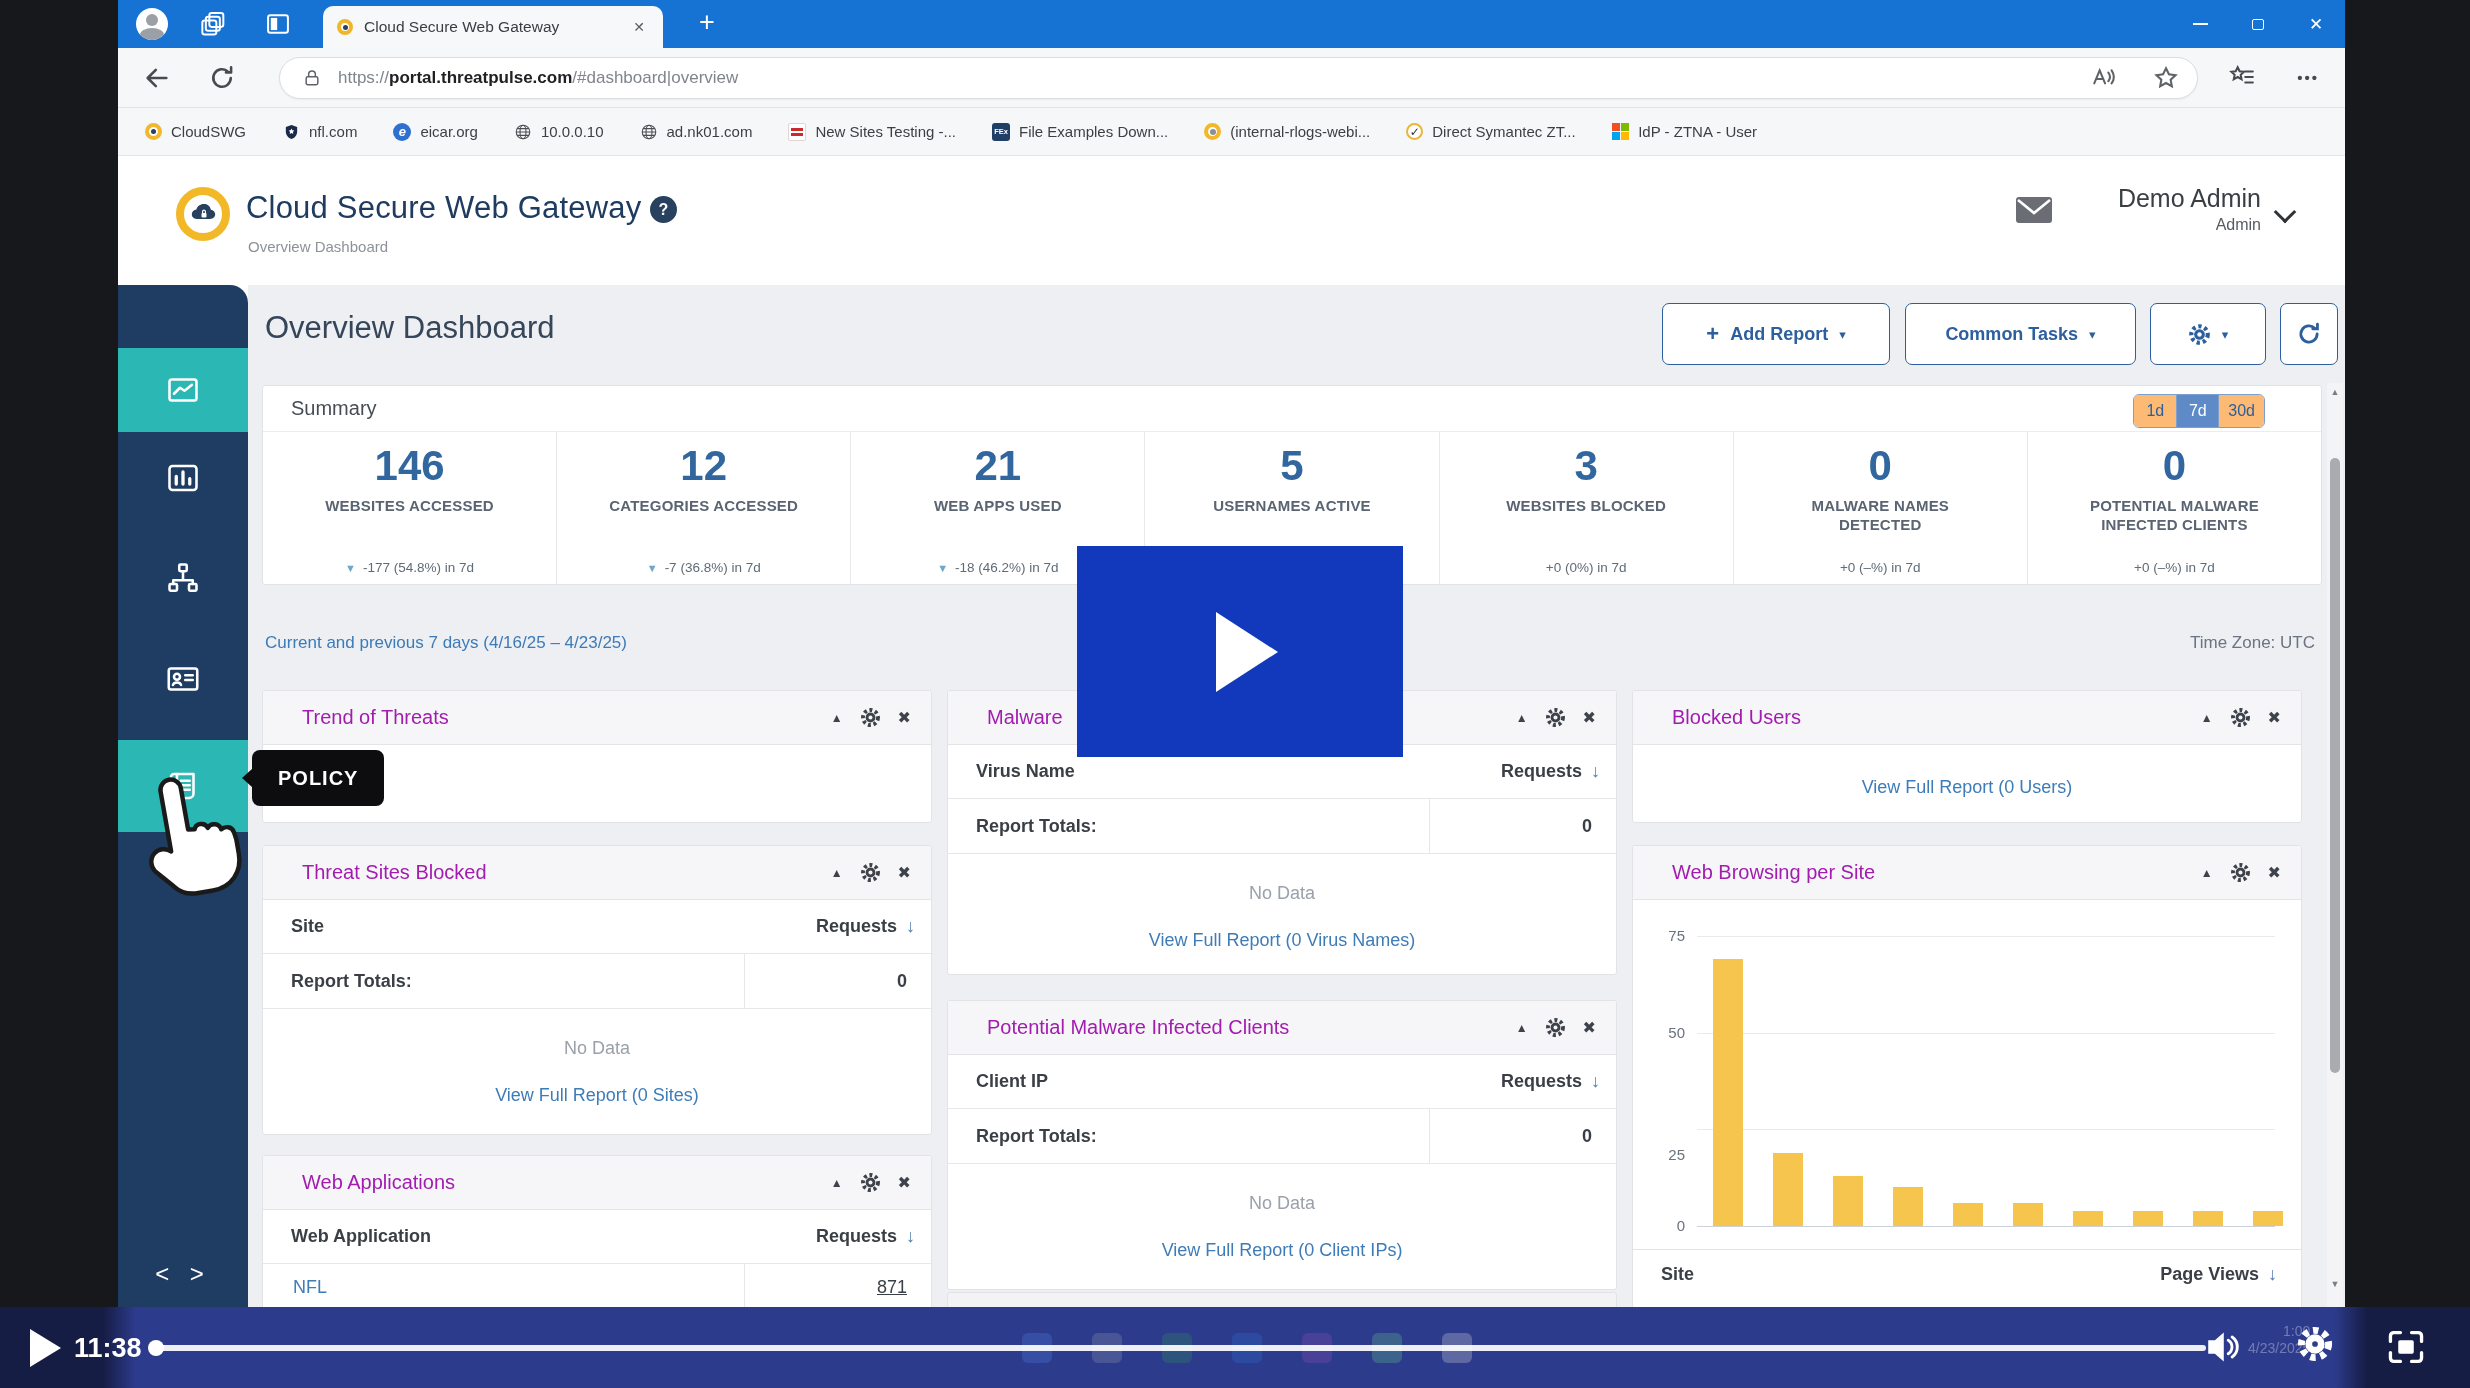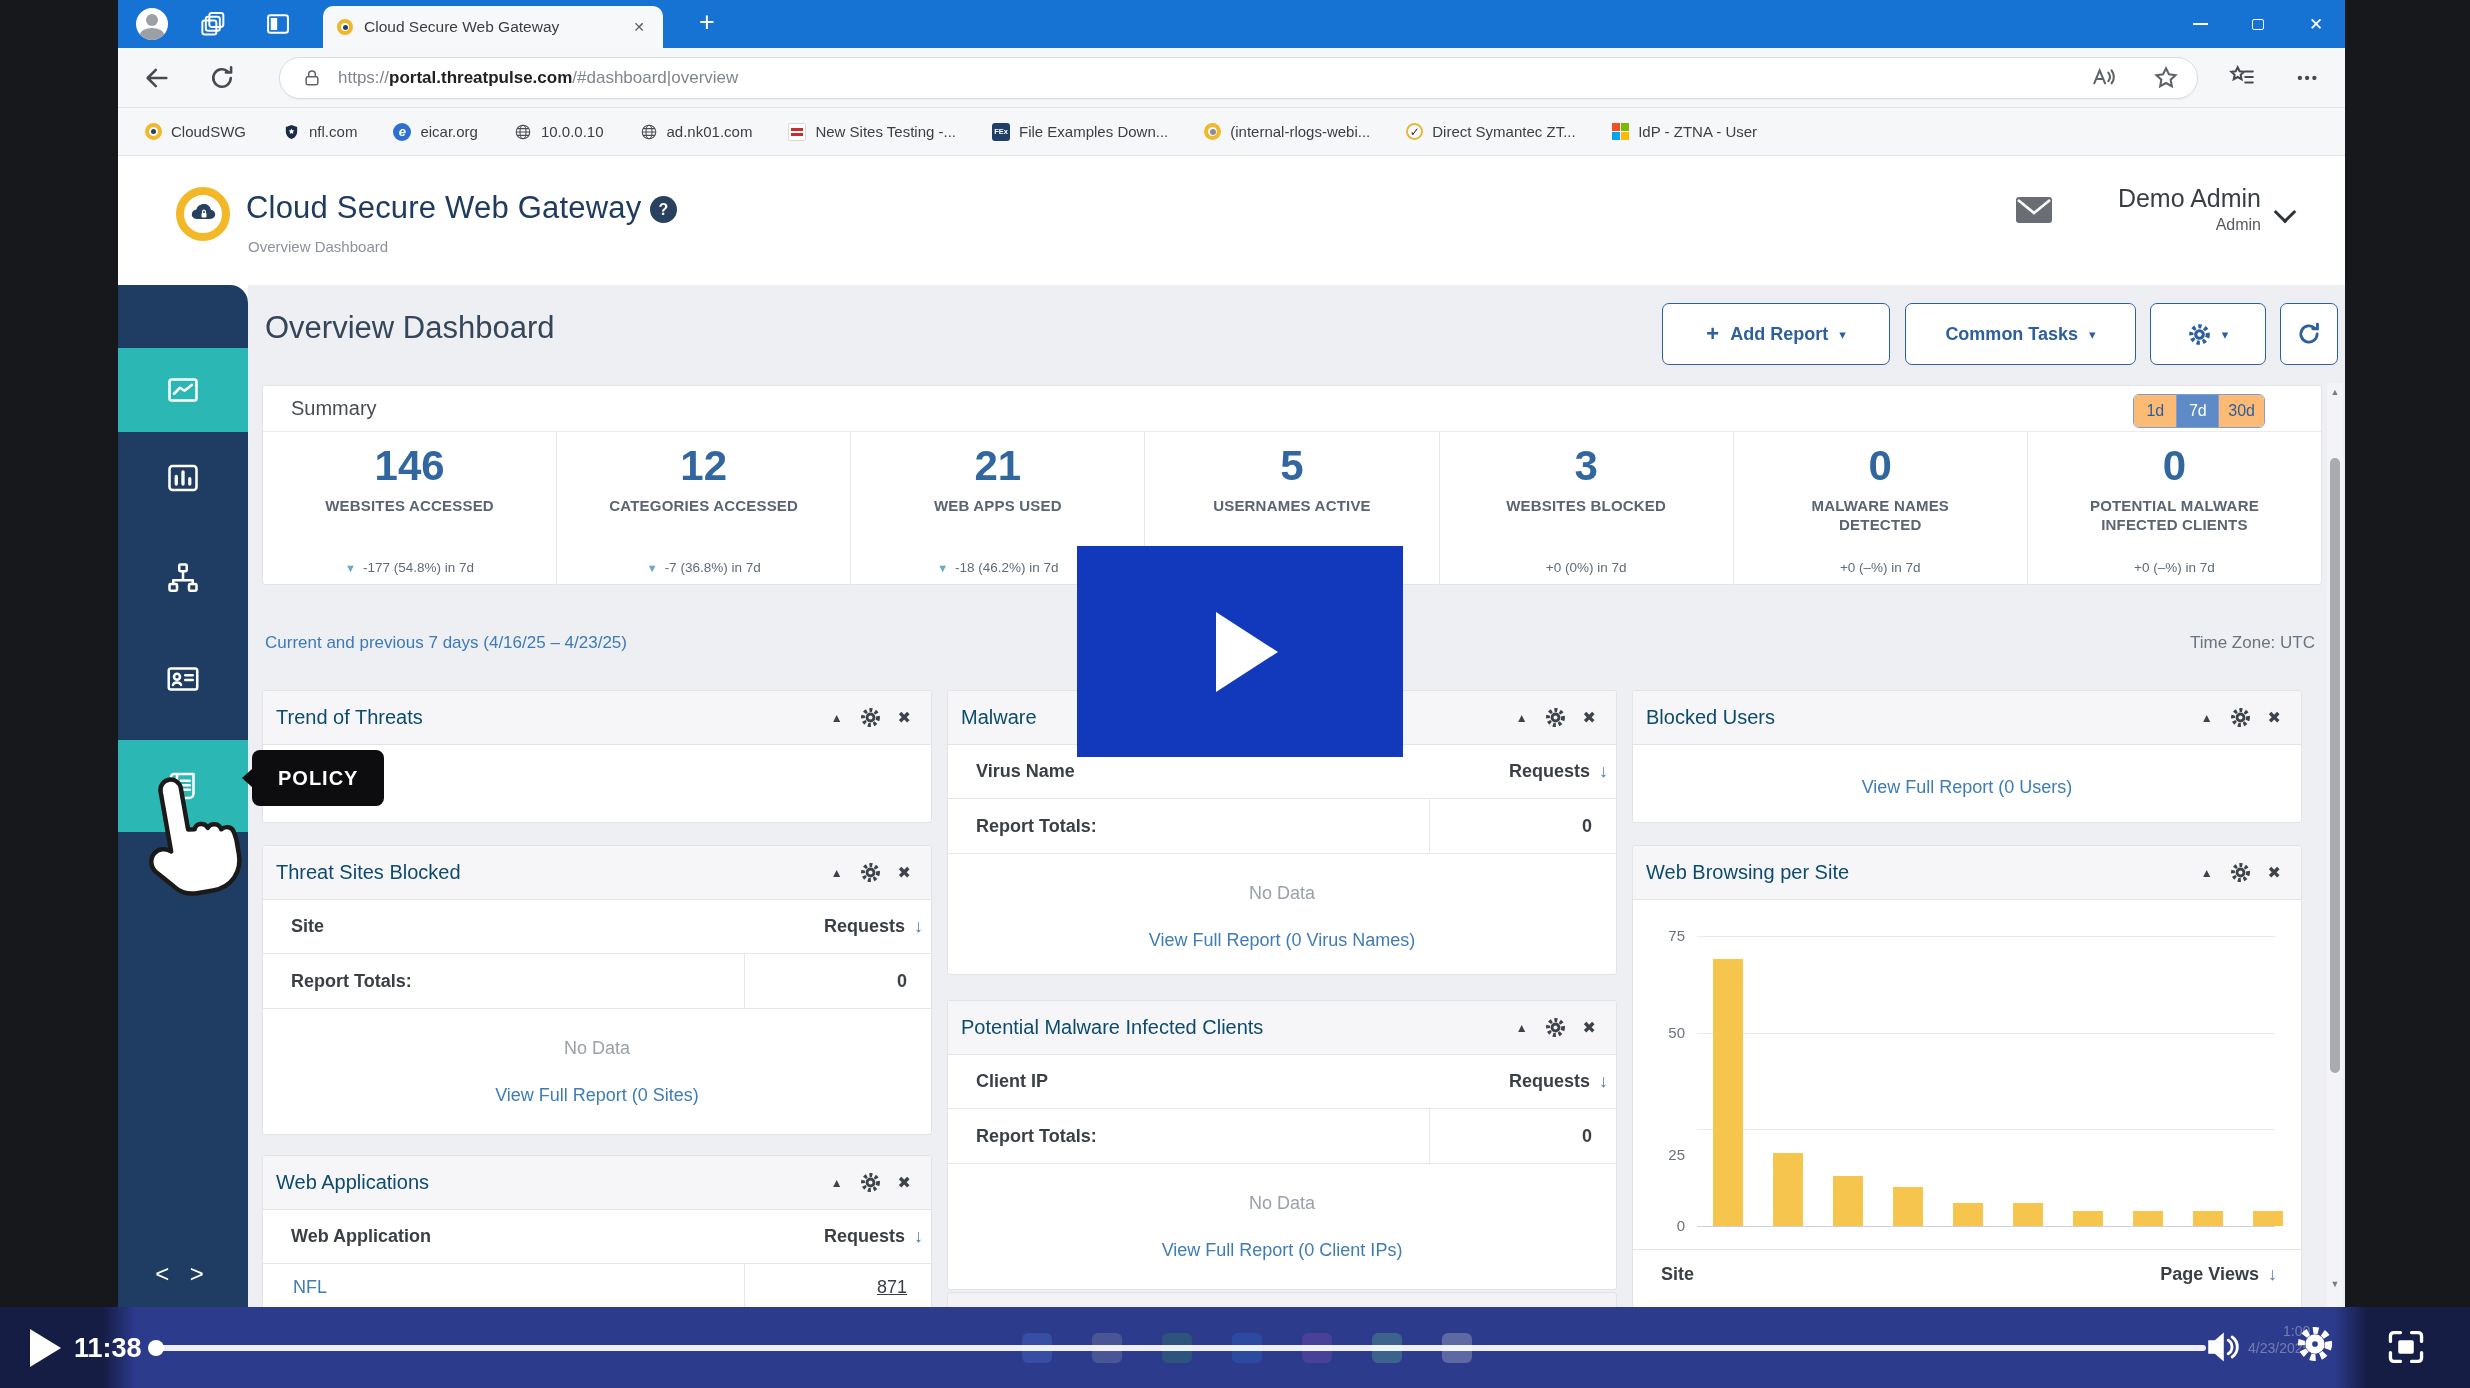--- a/index.html
+++ b/index.html
@@ -102,28 +102,28 @@
   .stat-label { margin:6px auto 0; font-size:15px; font-weight:700; color:#5a6472; line-height:19px; max-width:200px; letter-spacing:.2px; }
   .stat-delta { position:absolute; bottom:10px; left:0; width:100%; font-size:13.5px; color:#5f6b77; }
   .stat-delta .tri { color:#6fa8c7; font-size:11px; margin-right:7px; }
 
   .dateline { position:absolute; left:17px; top:348px; font-size:17px; color:#3c7ab8; }
   .tz { position:absolute; right:30px; top:348px; font-size:17px; color:#6b7480; }
 
   
   .widget { position:absolute; width:670px; background:#fff; border:1px solid #e2e3e7; border-radius:3px; overflow:hidden; --hole:#f6f6f8; }
   .whead { position:relative; height:54px; background:#f6f6f8; border-bottom:1px solid #e3e4e8; display:flex; align-items:center; }
-  .wtitle { margin-left:13px; font-size:20px; color:#0c4a6e; }
+  .wtitle { margin-left:39px; font-size:20px; color:#a21caf; }
   .wicons { position:absolute; right:20px; display:flex; gap:17px; align-items:center; color:#3e434b; }
   .wi-up { font-size:12px; }
   .wi-x { font-size:16px; font-weight:700; }
   .gearsvg { width:21px; height:21px; color:#3e434b; }
   .btn .gearsvg { color:#2d5f9e; width:23px; height:23px; }
   .ghole { fill:var(--hole,#f6f6f8); }
-  .trow-head { height:54px; display:flex; justify-content:space-between; align-items:center; padding:0 8px 0 28px; border-bottom:1px solid #e6e7eb; font-size:18px; font-weight:700; color:#3a3f46; }
+  .trow-head { height:54px; display:flex; justify-content:space-between; align-items:center; padding:0 16px 0 28px; border-bottom:1px solid #e6e7eb; font-size:18px; font-weight:700; color:#3a3f46; }
   .darr { color:#4f7fae; font-weight:400; margin-left:9px; }
   .trow-tot { position:relative; height:55px; border-bottom:1px solid #e6e7eb; font-size:18px; font-weight:700; color:#3a3f46; line-height:55px; }
   .trow-tot .lab { padding-left:28px; }
   .trow-tot .vdiv { position:absolute; left:72%; top:0; bottom:0; border-left:1px solid #e6e7eb; }
   .trow-tot .val { position:absolute; right:24px; top:0; }
   .nodata { text-align:center; font-size:18px; color:#9aa1aa; margin-top:29px; }
   .wlink { text-align:center; font-size:18px; color:#3e7cb8; margin-top:26px; }
   .wlink.solo { margin-top:0; position:absolute; left:0; width:100%; top:86px; }
   .app-row { position:relative; height:46px; font-size:18px; line-height:46px; border-bottom:1px solid #e6e7eb; }
   .app-row .nm { padding-left:30px; color:#3e7cb8; }

